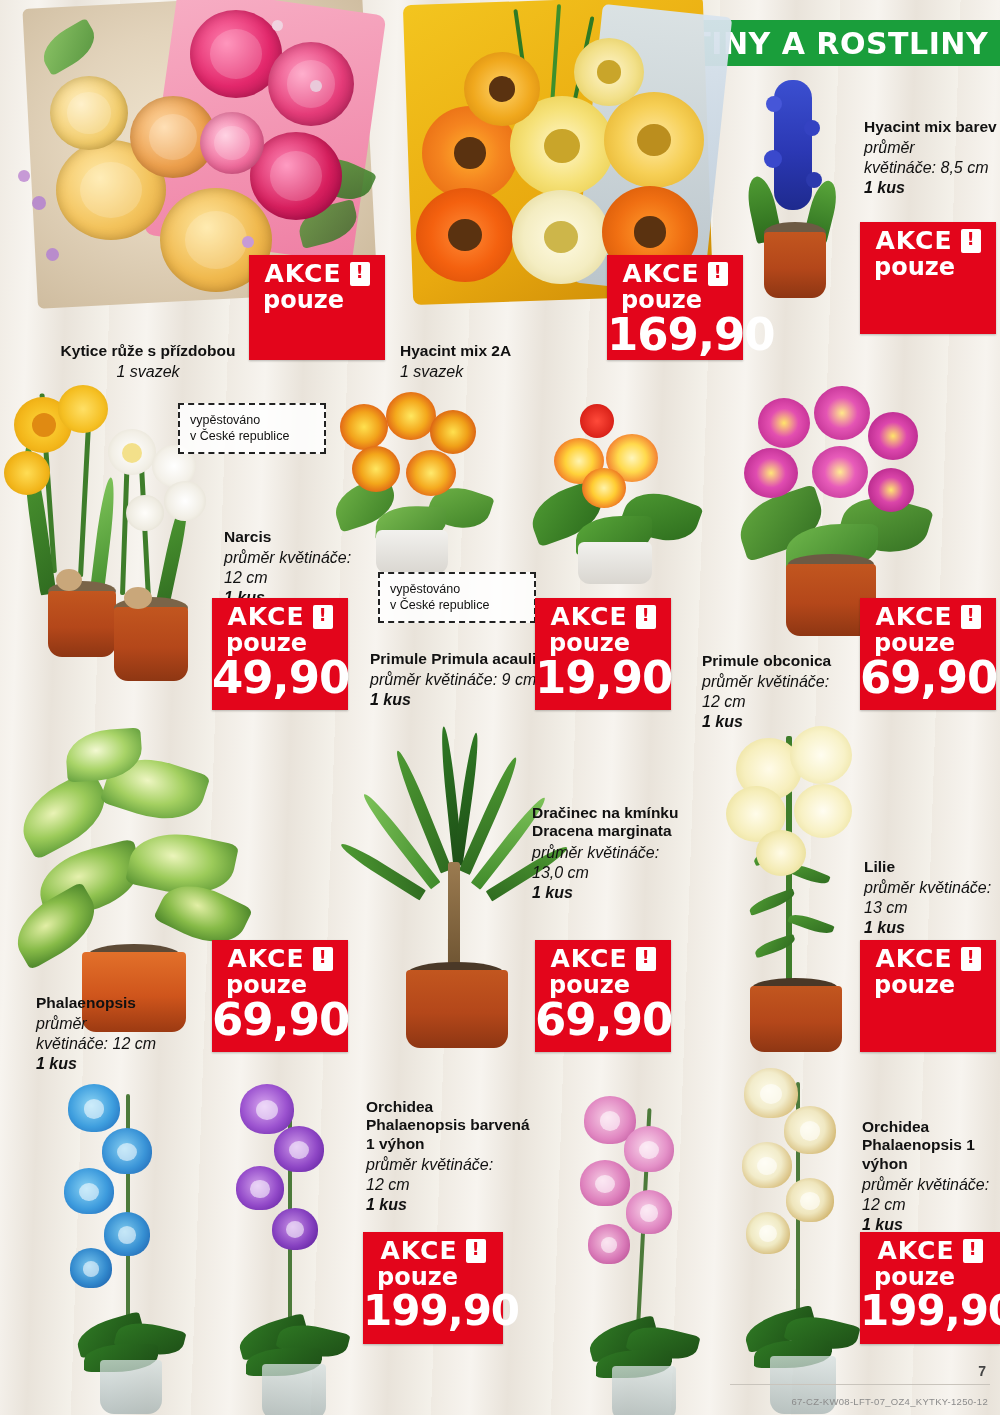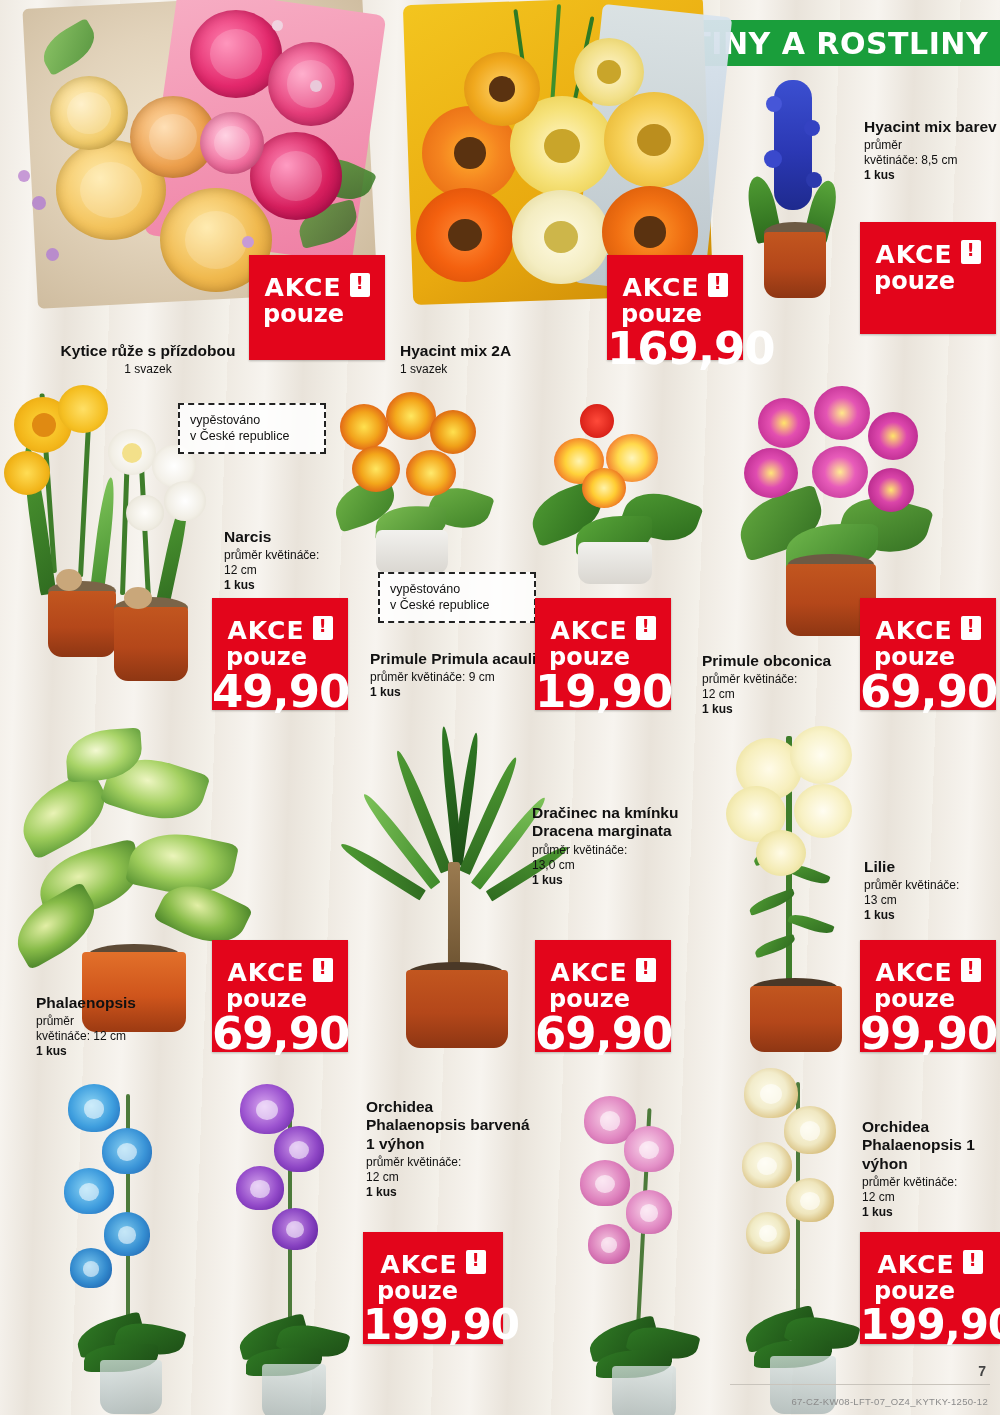--- a/index.html
+++ b/index.html
@@ -28,23 +28,23 @@
     font-family:"DejaVu Sans", sans-serif;
   }
   
   .price-block {
     position:absolute;
     background:#e3051b;
     color:#ffffff;
     box-shadow:0 1px 2px rgba(0,0,0,0.25);
   }
   .price-block .akce-row {
-    display:flex; justify-content:center;
+    display:flex; align-items:center; justify-content:center;
     gap:8px;
-    padding-top:18px;
+    padding-top:4px;
   }
   .price-block .akce {
     font-weight:bold; font-size:25px; letter-spacing:1px;
     font-family:"DejaVu Sans", sans-serif;
   }
   .price-block .excl {
     width:20px; height:24px;
     background:#ffffff; color:#e3051b;
     font-weight:bold; font-size:17px; line-height:20px;
     text-align:center;
@@ -59,21 +59,21 @@
     font-size:45px; font-weight:bold; text-align:right; padding-right:12px;
     line-height:0.98; letter-spacing:-1px;
     font-family:"DejaVu Sans", sans-serif;
   }
   
   .caption { position:absolute; }
   .caption .name {
     font-weight:bold; font-size:15.5px; line-height:1.18; color:#111;
   }
   .caption .desc {
-    font-size:12px; line-height:1.25; color:#111; margin-top:2px;
+    font-size:16px; line-height:1.25; color:#111; margin-top:2px;font-style:italic;
   }
   .caption .desc b { font-weight:bold; }
   
   .stamp {
     position:absolute;
     border:2px dashed #222;
     background:rgba(255,255,255,0.85);
     padding:7px 10px;
     font-size:12.5px; line-height:1.3; color:#111;
   }
@@ -456,21 +456,20 @@
     <div class="desc" style="margin-top:0;">13 cm</div>
     <div class="desc" style="margin-top:0;"><b>1 kus</b></div>
   </div>
 
   <div class="price-block" style="left:860px; top:940px; width:136px; height:112px;">
     <div class="akce-row">
       <span class="akce">AKCE</span>
       <span class="excl">!</span>
     </div>
     <div class="pouze">pouze</div>
-    <div class="value big">99,90</div>
   </div>
 
   <div class="art" style="left:40px; top:1072px; width:180px; height:330px;">
     <div class="stem" style="left:86px; top:22px; width:4px; height:230px; background:#4c7a3a;"></div>
     <div class="orchid-bloom" style="left:28px; top:12px; width:52px; height:48px; background:radial-gradient(circle at 45% 45%, #8fd6f5 0%, #3e9ede 55%, #1c62b4 100%);"></div>
     <div class="orchid-bloom" style="left:62px; top:56px; width:50px; height:46px; background:radial-gradient(circle at 45% 45%, #86cff2 0%, #3b95d8 55%, #1a5dad 100%);"></div>
     <div class="orchid-bloom" style="left:24px; top:96px; width:50px; height:46px; background:radial-gradient(circle at 45% 45%, #8ad3f4 0%, #3d9bdd 55%, #1c60b2 100%);"></div>
     <div class="orchid-bloom" style="left:64px; top:140px; width:46px; height:44px; background:radial-gradient(circle at 45% 45%, #7fcbef 0%, #368fd2 55%, #1857a6 100%);"></div>
     <div class="orchid-bloom" style="left:30px; top:176px; width:42px; height:40px; background:radial-gradient(circle at 45% 45%, #79c6ee 0%, #3289cd 55%, #17539f 100%);"></div>
     <div class="leaf dark" style="left:36px; top:248px; width:68px; height:30px; transform:rotate(-16deg);"></div>

